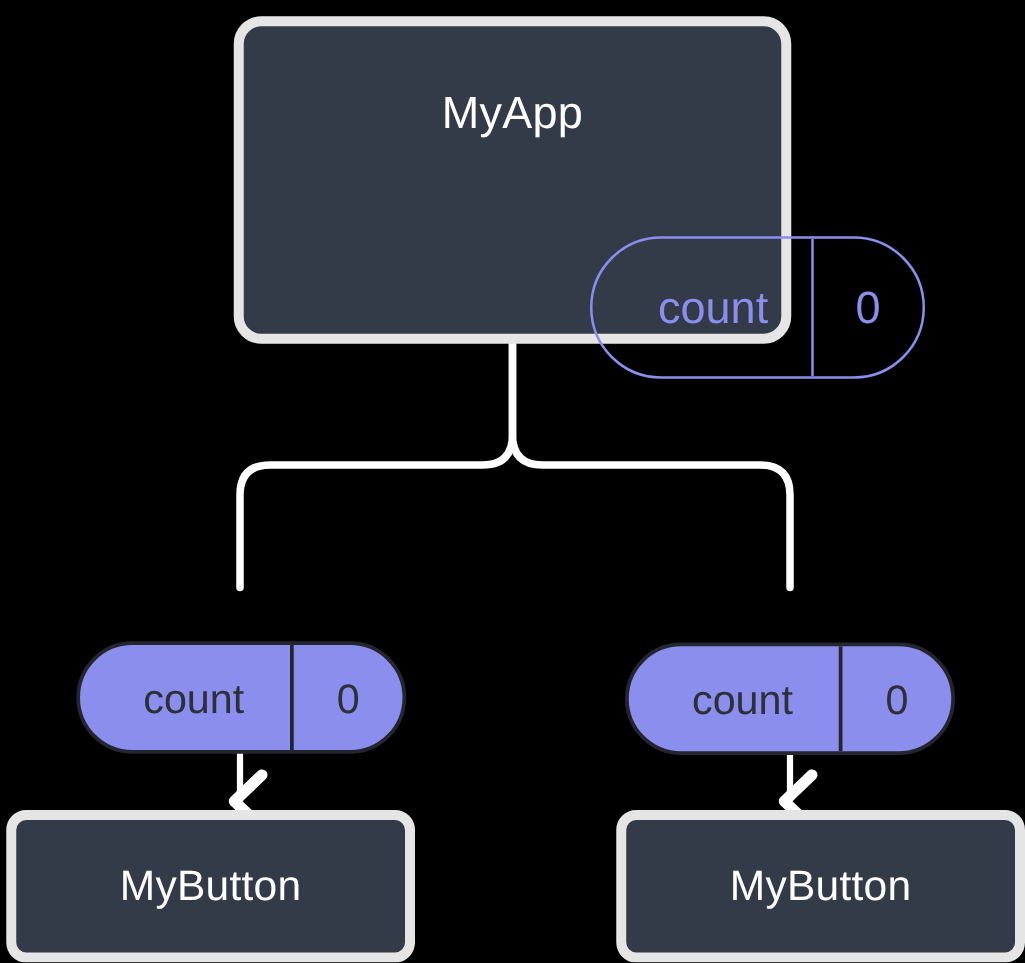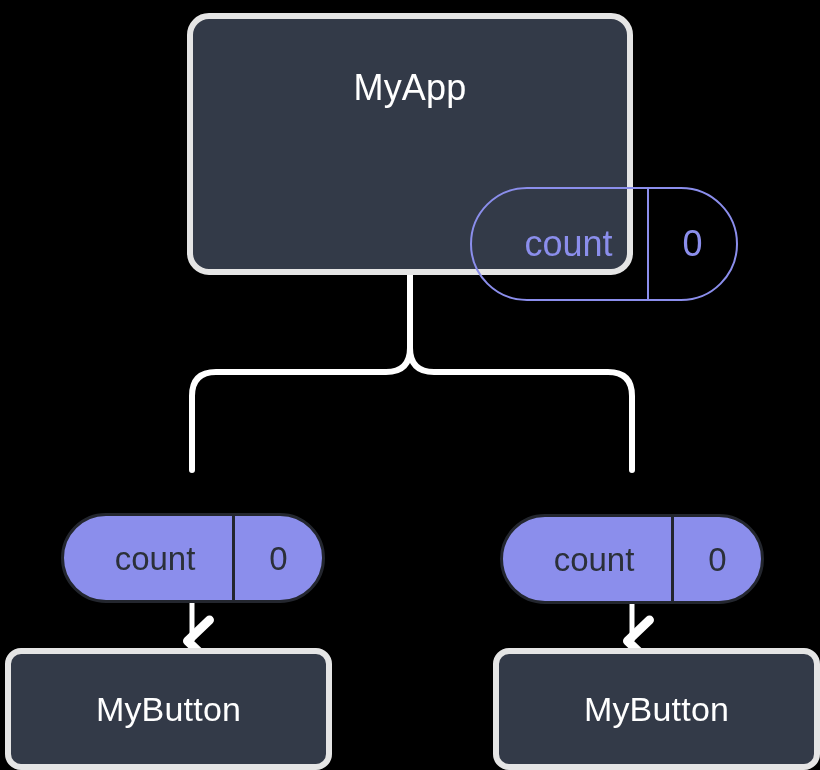--- a/index.html
+++ b/index.html
@@ -27,21 +27,21 @@
     top: 0;
     width: 820px;
     height: 770px;
     pointer-events: none;
   }
 
   
   .comp-box {
     position: absolute;
     background: #333a48;
-    border: 6px solid #e5e5e5;
+    border: 8px solid #e5e5e5;
     border-radius: 18px;
     box-sizing: border-box;
     display: flex;
     flex-direction: column;
     align-items: center;
   }
   .comp-title {
     color: #ffffff;
     font-size: 35px;
     font-weight: 400;

